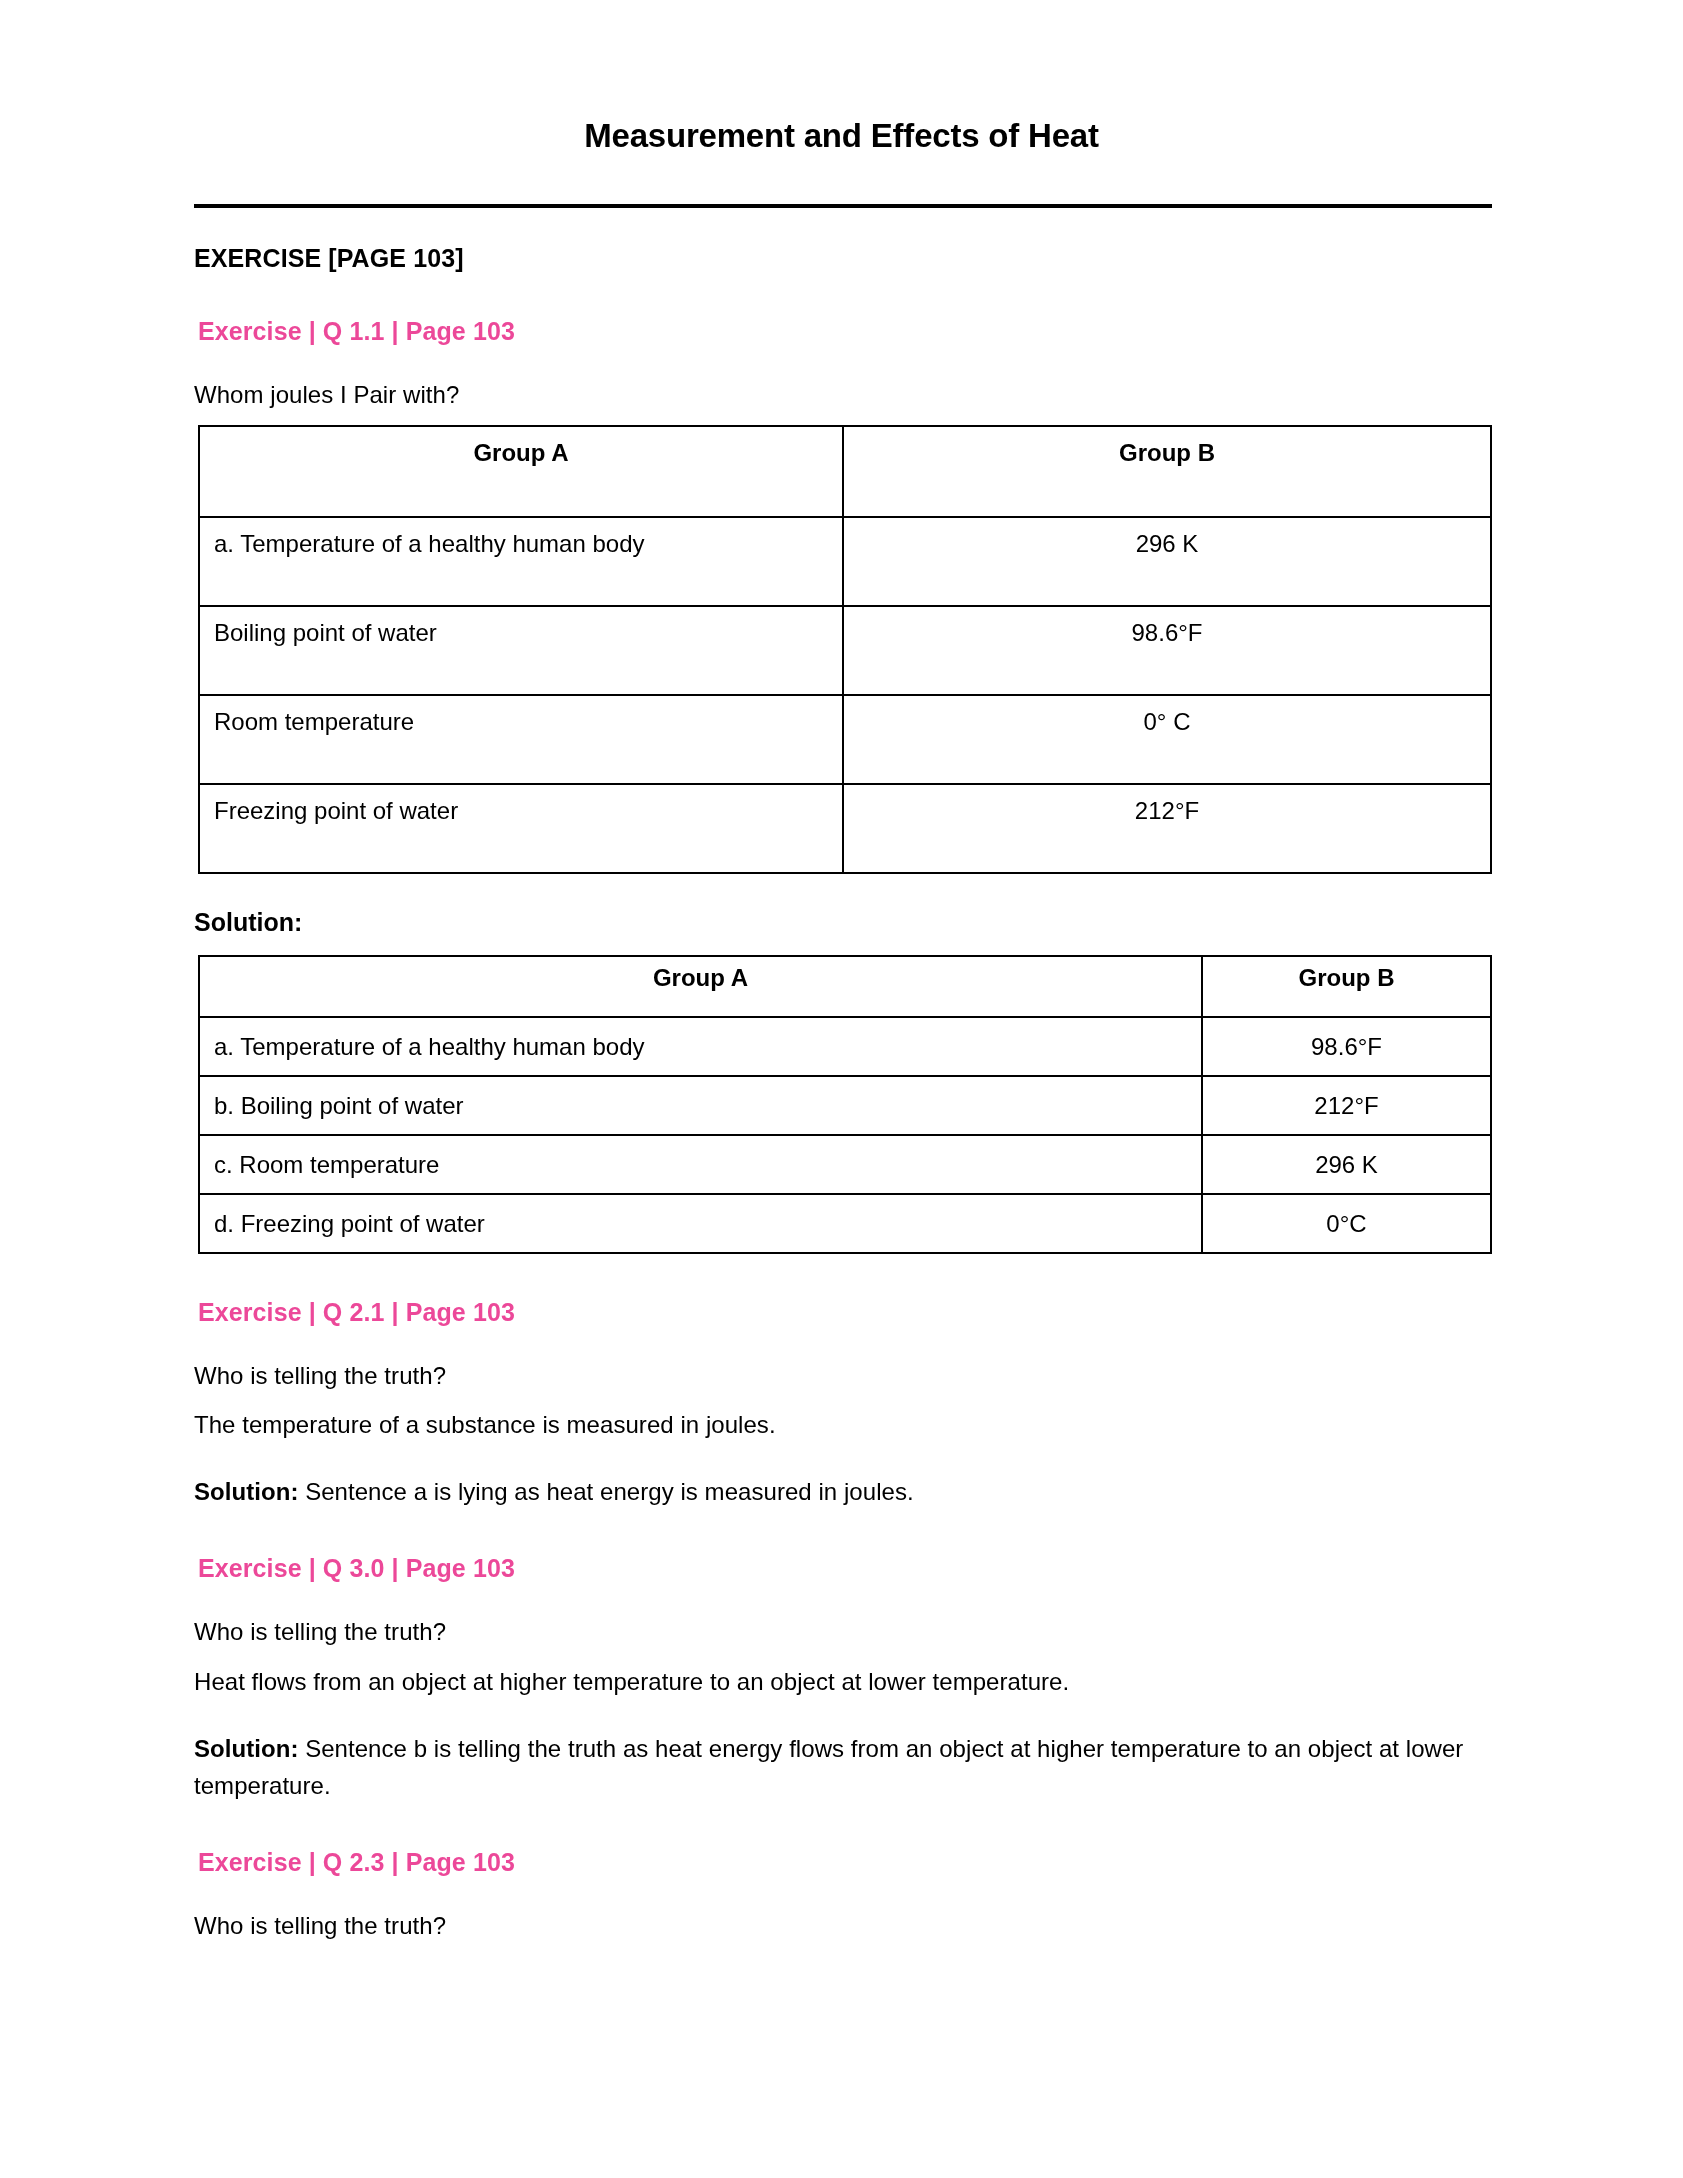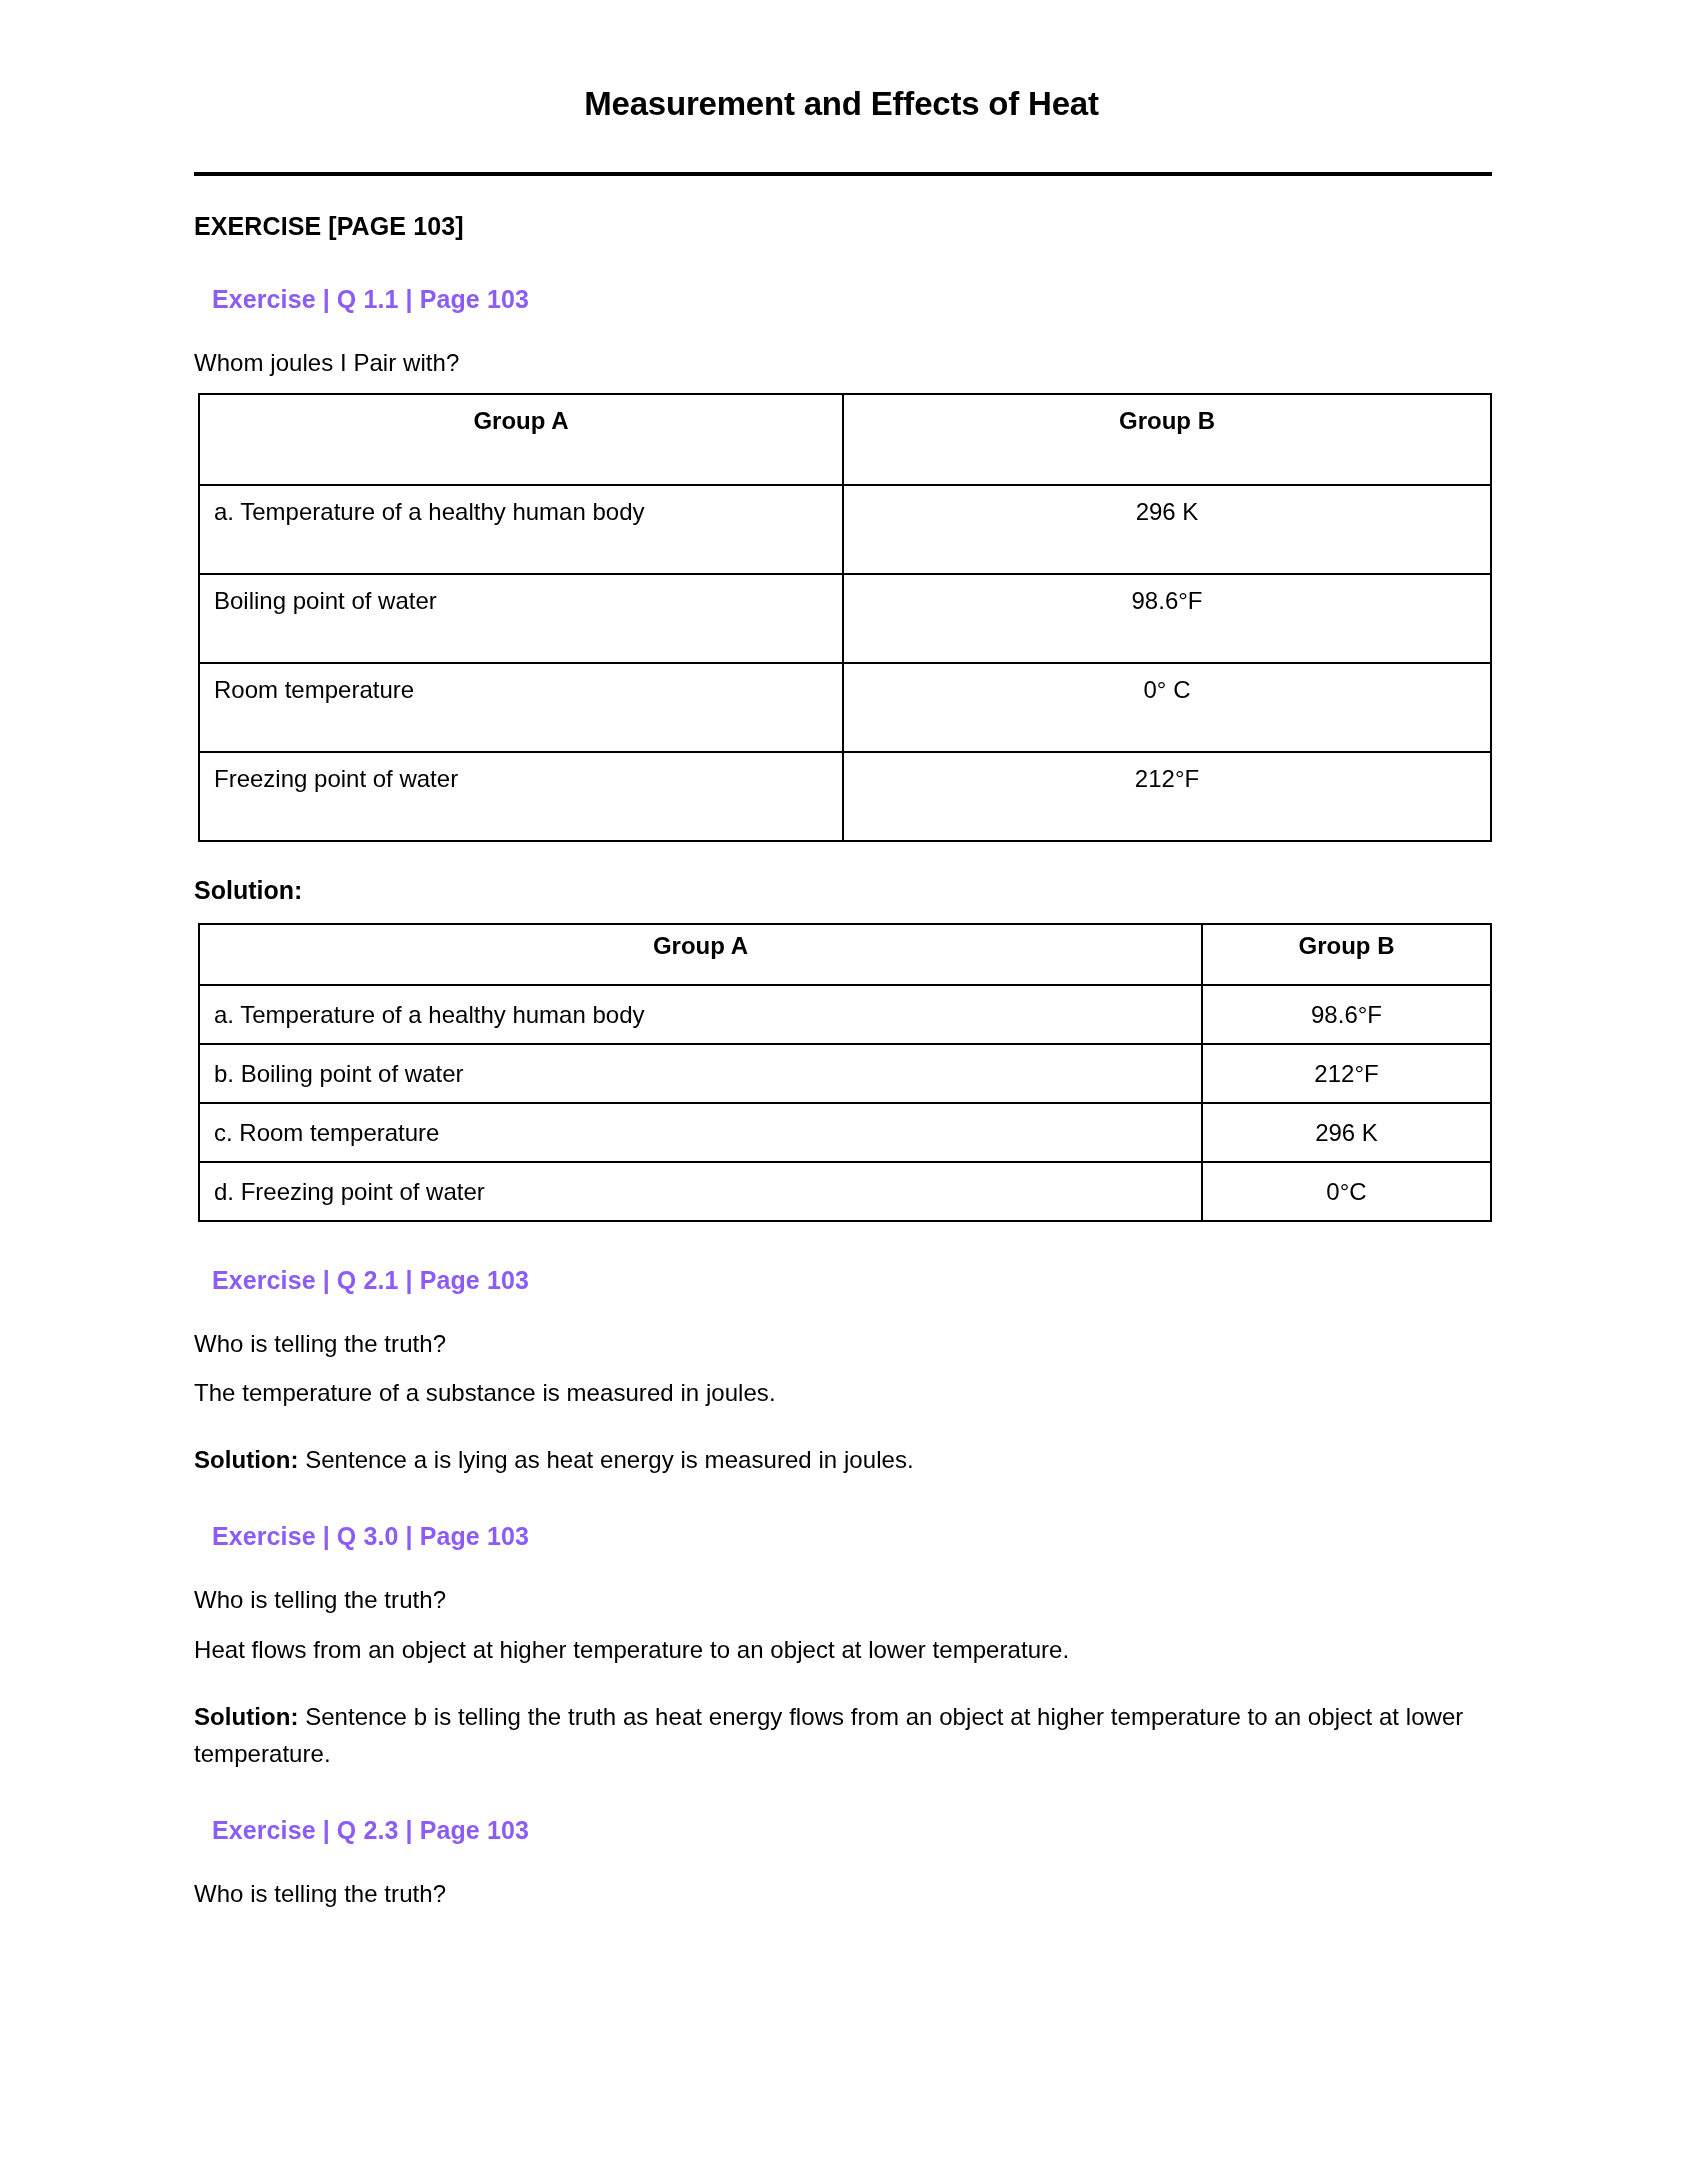--- a/index.html
+++ b/index.html
@@ -16,22 +16,22 @@
   }
   .page {
     position: relative;
     width: 1683px;
     height: 2178px;
     background: #ffffff;
     box-sizing: border-box;
     padding: 0 194px;
   }
   .doc-title {
-    margin: 8px;
-    padding-top: 76px;
+    margin: 1px;
+    padding-top: 115px;
     text-align: center;
     font-size: 33px;
     font-weight: bold;
     letter-spacing: -0.2px;
     line-height: 1.2;
   }
   .title-rule {
     margin-top: 48px;
     border: 0;
     border-top: 4px solid #000000;
@@ -39,24 +39,24 @@
     margin-left: 0;
     margin-right: 0;
   }
   .section-heading {
     margin: 36px 0 0 0;
     font-size: 25px;
     font-weight: bold;
     letter-spacing: 0.1px;
   }
   .q-heading {
-    margin: 44px 0 0 18px;
+    margin: 44px 0 0 4px;
     font-size: 25px;
     font-weight: bold;
-    color: #8b5cf6;
+    color: #ec4899;
     letter-spacing: 0.1px;
   }
   .body-text {
     margin: 30px 0 0 0;
     font-size: 24px;
     line-height: 1.55;
     letter-spacing: 0.05px;
   }
   .body-text.tight {
     margin-top: 12px;

